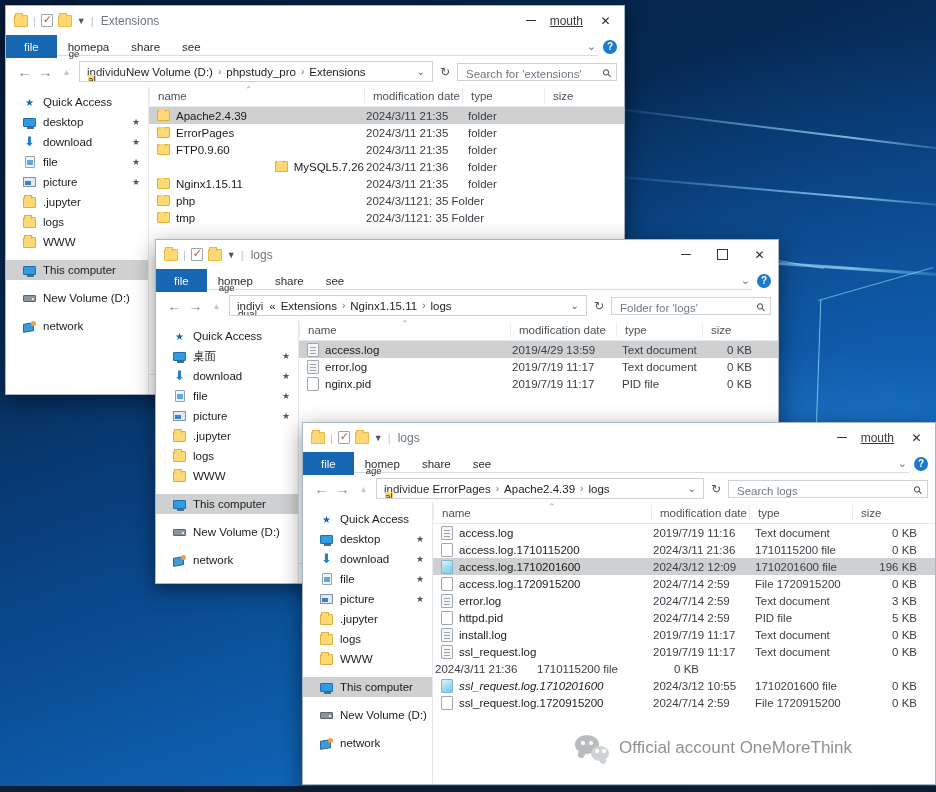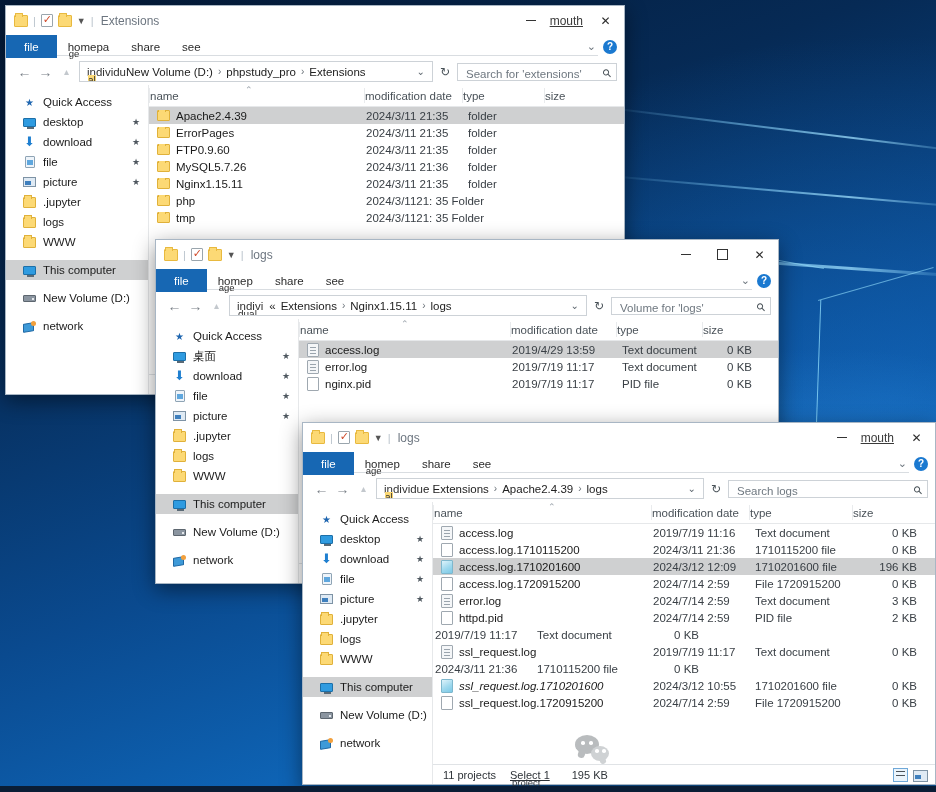--- a/index.html
+++ b/index.html
@@ -79,21 +79,21 @@
   .i-folder { width:13px; height:11px; background:#fcd975; border:1px solid #e0b13a; border-radius:1px; position:relative; }
   .i-folder:before { content:""; position:absolute; left:0; top:-3px; width:6px; height:3px; background:#fcd975; border:1px solid #e0b13a; border-bottom:none; }
   .i-drive { width:13px; height:7px; background:#8b95a0; border:1px solid #5d666f; border-radius:1px; position:relative; }
   .i-drive:after { content:""; position:absolute; right:1px; top:2px; width:2px; height:2px; background:#e4e8ec; }
   .i-net { width:13px; height:11px; position:relative; }
   .i-net:before { content:""; position:absolute; left:0; top:2px; width:9px; height:7px; background:#3e9ad8; border:1px solid #2069a5; border-radius:1px; transform:skewY(-8deg); }
   .i-net:after { content:""; position:absolute; right:0; top:0; width:5px; height:5px; background:#f2a03d; border-radius:50%; }
 
   .listpane { flex:1 1 auto; display:flex; flex-direction:column; min-width:0; background:#fff; }
   .colhdr { height:22px; flex:0 0 22px; display:flex; align-items:center; font-size:11.5px; color:#4a5259; border-bottom:1px solid #e6e8ea; position:relative; }
-  .colhdr .c { border-left:1px solid #e9ebed; height:15px; display:flex; align-items:center; overflow:hidden; white-space:nowrap; }
+  .colhdr .c { padding-left:8px; border-left:1px solid #e9ebed; height:15px; display:flex; align-items:center; overflow:hidden; white-space:nowrap; }
   .colhdr .c:first-child { border-left:none; }
   .sortcaret { position:absolute; font-size:9px; color:#9aa3ab; top:0px; }
   .rows { flex:1 1 auto; overflow:hidden; }
   .row { height:17px; display:flex; align-items:center; font-size:11.5px; color:#1a1a1a; white-space:nowrap; }
   .row.sel { background:#cfd0d1; }
   .row .cname { display:flex; align-items:center; padding-left:8px; overflow:hidden; }
   .row .cname .fn { margin-left:6px; overflow:hidden; text-overflow:ellipsis; }
   .row .cdate { color:#3a4046; padding-left:2px; }
   .row .ctype { color:#3a4046; padding-left:6px; }
   .row .csize { color:#3a4046; text-align:right; padding-right:10px; }
@@ -303,21 +303,21 @@
           <div class="row">
             <div class="cname" style="width: 215px;">
               <span class="i-folder"></span>
               <span class="fn">FTP0.9.60</span>
             </div>
             <div class="cdate" style="width: 98px;">2024/3/11 21:35</div>
             <div class="ctype" style="width: 82px;">folder</div>
             <div class="csize" style="width: 70px;"></div>
           </div>
           <div class="row">
-            <div class="cname" style="width: 215px;">
+            <div class="cname" style="width: 215px; justify-content: flex-end;">
               <span class="i-folder"></span>
               <span class="fn">MySQL5.7.26</span>
             </div>
             <div class="cdate" style="width: 98px;">2024/3/11 21:36</div>
             <div class="ctype" style="width: 82px;">folder</div>
             <div class="csize" style="width: 70px;"></div>
           </div>
           <div class="row">
             <div class="cname" style="width: 215px;">
               <span class="i-folder"></span>
@@ -398,21 +398,21 @@
       <span style="margin-left:6px;">«</span>
       <span style="margin-left:5px;">Extensions</span>
       <span class="sep">›</span>
       <span>Nginx1.15.11</span>
       <span class="sep">›</span>
       <span>logs</span>
       <span class="dd">⌄</span>
     </div>
     <span class="refresh">↻</span>
     <div class="searchbox">
-      <span>Volume for 'logs'</span>
+      <span>Folder for 'logs'</span>
       <span class="mag">⚲</span>
     </div>
   </div>
   <div class="wbody">
     <div class="nav" style="width:143px;">
       <div class="navitem">
           <span class="ni-ico">
             <span class="i-star">★</span>
           </span>
           <span>Quick Access</span>
@@ -567,21 +567,21 @@
   </div>
   <div class="addrrow">
     <span class="navbtn">←</span>
     <span class="navbtn">→</span>
     <span class="navbtn dis">▴</span>
     <div class="crumbbox">
       <span style="position:relative;display:inline-block;color:#333;">
         <span>individu</span>
         <span style="position:absolute;left:1px;top:9px;font-size:10px;background:#fcd975;">al</span>
       </span>
-      <span>e Extensions</span>
+      <span>e ErrorPages</span>
       <span class="sep">›</span>
       <span>Apache2.4.39</span>
       <span class="sep">›</span>
       <span>logs</span>
       <span class="dd">⌄</span>
     </div>
     <span class="refresh">↻</span>
     <div class="searchbox" style="width:200px;">
       <span>Search logs</span>
       <span class="mag">⚲</span>
@@ -717,23 +717,27 @@
             <div class="ctype" style="width: 103px;">Text document</div>
             <div class="csize" style="width: 75px;">3 KB</div>
           </div>
           <div class="row">
             <div class="cname" style="width: 218px;">
               <span class="fi blank"></span>
               <span class="fn">httpd.pid</span>
             </div>
             <div class="cdate" style="width: 98px;">2024/7/14 2:59</div>
             <div class="ctype" style="width: 103px;">PID file</div>
-            <div class="csize" style="width: 75px;">2 KB</div>
-          </div>
-          <div class="row">
+            <div class="csize" style="width: 75px;">5 KB</div>
+          </div>
+          <div class="row">
+            <div class="cname" style="width: 218px;">
+              <span class="fi txt"></span>
+              <span class="fn">install.log</span>
+            </div>
             <div class="cdate" style="width: 98px;">2019/7/19 11:17</div>
             <div class="ctype" style="width: 103px;">Text document</div>
             <div class="csize" style="width: 75px;">0 KB</div>
           </div>
           <div class="row">
             <div class="cname" style="width: 218px;">
               <span class="fi txt"></span>
               <span class="fn">ssl_request.log</span>
             </div>
             <div class="cdate" style="width: 98px;">2019/7/19 11:17</div>
@@ -757,40 +761,29 @@
           <div class="row">
             <div class="cname" style="width: 218px;">
               <span class="fi blank"></span>
               <span class="fn">ssl_request.log.1720915200</span>
             </div>
             <div class="cdate" style="width: 98px;">2024/7/14 2:59</div>
             <div class="ctype" style="width: 103px;">File 1720915200</div>
             <div class="csize" style="width: 75px;">0 KB</div>
           </div>
         </div>
-      <div class="statusbar">
-        <span>11 projects</span>
-        <span class="st2">
-          <span class="a">Select 1</span>
-          <span class="b">project</span>
-        </span>
-        <span style="margin-left:8px;">195 KB</span>
-        <span class="viewtoggle">
-          <span class="vt details"></span>
-          <span class="vt tiles"></span>
-        </span>
-      </div>
     </div>
   </div>
 </div>
 
 <div id="watermark">
   <span class="wechat">
     <span class="bub1"></span>
       <span class="bub2"></span>
     <span class="d" style="left:6px;top:6px;"></span>
     <span class="d" style="left:14px;top:6px;"></span>
     <span class="d" style="left:20px;top:14px;"></span>
     <span class="d" style="left:27px;top:14px;"></span>
   </span>
+  <span class="wtext">Official account OneMoreThink</span>
 </div>
 
 <div id="taskbar"></div>
 
 </body></html>

